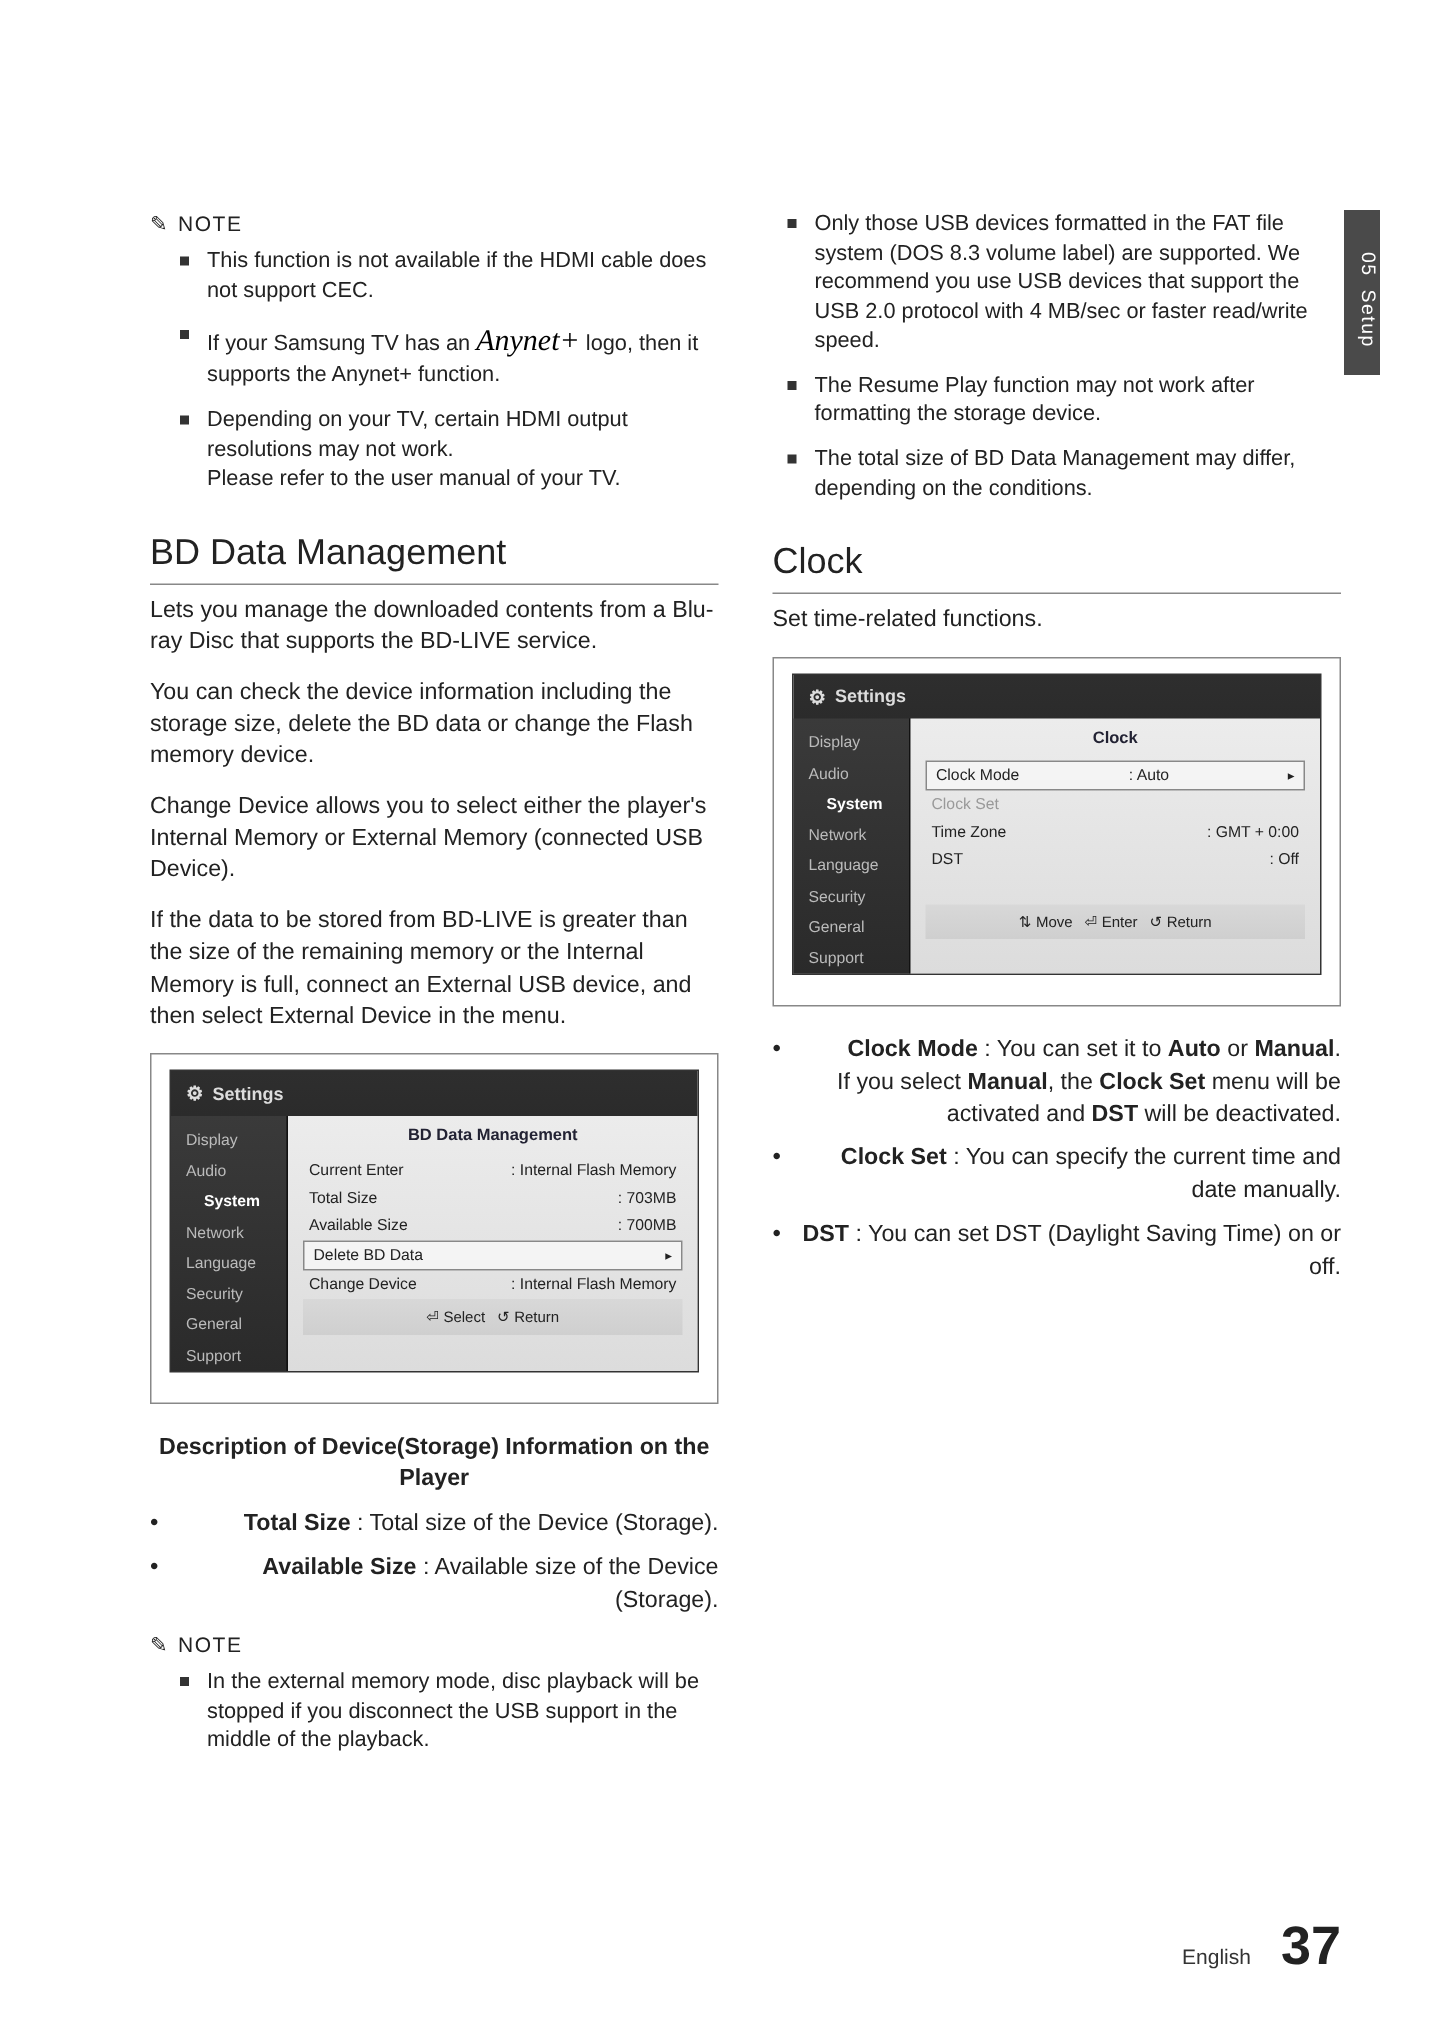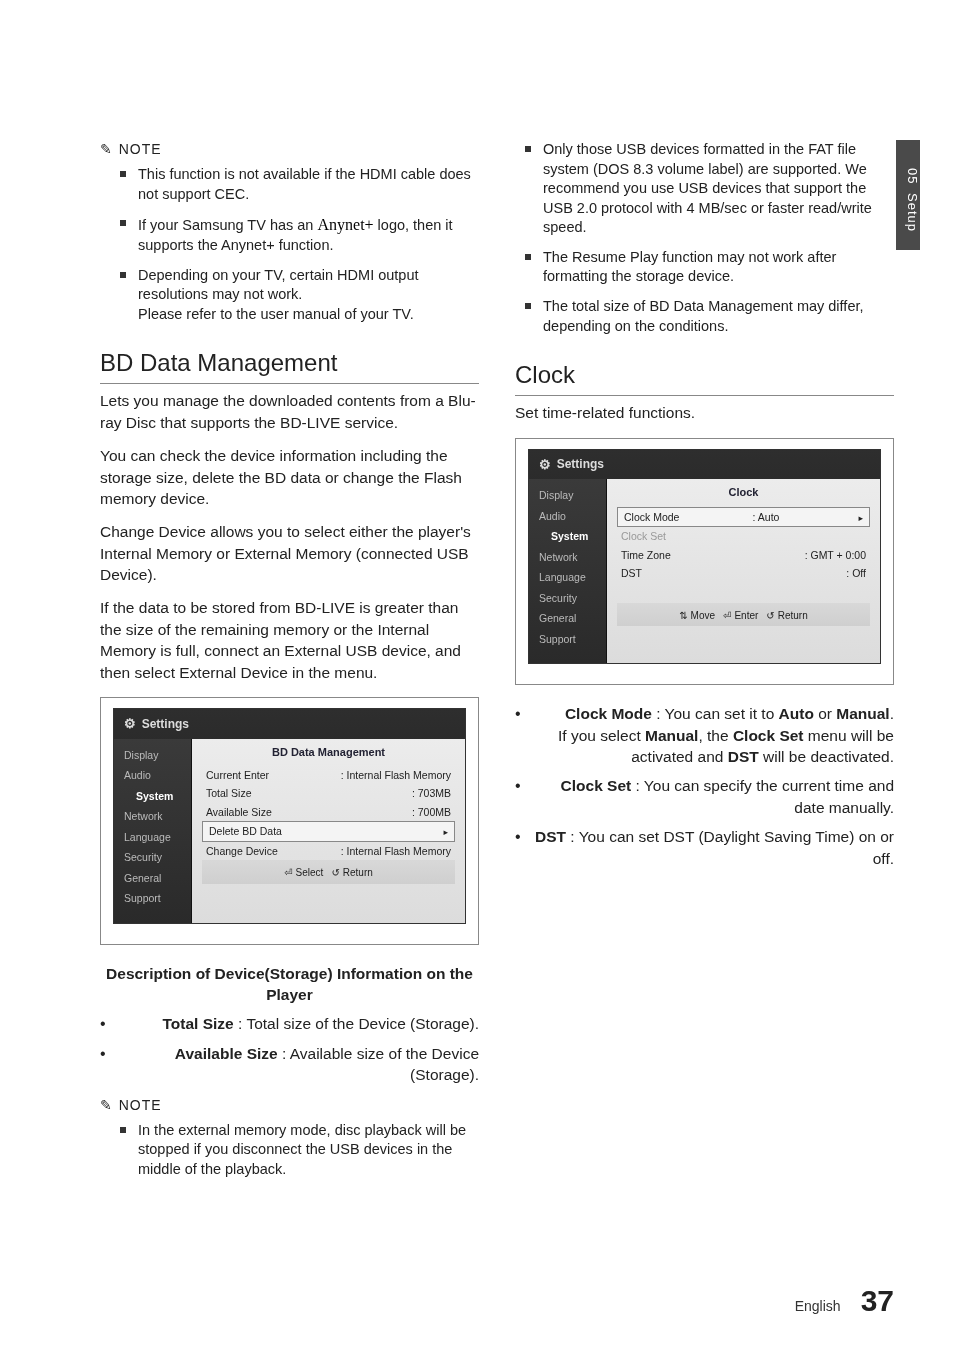--- a/index.html
+++ b/index.html
@@ -11,48 +11,48 @@
   .columns { display: flex; gap: 36px; }
   .col { flex: 1; font-size: 15.5px; line-height: 1.38; }
   .note-head { display: flex; align-items: center; gap: 6px; font-size: 14px; letter-spacing: 1px; margin-bottom: 6px; }
   .note-icon { font-size: 14px; }
   .note-text { font-weight: 400; }
   ul.square { list-style: none; padding-left: 38px; margin-bottom: 14px; }
   ul.square > li { position: relative; margin-bottom: 10px; font-size: 14.5px; line-height: 1.35; }
   ul.square > li::before { content: ""; position: absolute; left: -18px; top: 6px; width: 6px; height: 6px; background: #333; }
   h2.section { font-size: 24px; font-weight: 400; color: #222; margin: 22px 0 6px 0; padding-bottom: 4px; border-bottom: 1px solid #888; }
   p.body { margin-bottom: 12px; }
-  .anynet { font-family: "Brush Script MT", cursive; font-size: 16px; color: #000; }
+  .anynet { font-style: italic; font-family: "Brush Script MT", cursive; font-size: 20px; color: #000; }
   .screenshot { border: 1px solid #888; margin: 14px 0 18px 0; background: #fff; padding: 10px 12px 20px 12px; font-size: 11px; color: #333; }
   .ss-inner { border: 1px solid #333; background: linear-gradient(#2e2e2e,#1a1a1a); color: #ddd; }
   .ss-title { display: flex; align-items: center; gap: 6px; padding: 6px 10px; font-weight: bold; font-size: 12px; }
   .ss-gear::before { content: "⚙"; font-size: 13px; }
   .ss-body { display: flex; }
-  .ss-nav { width: 78px; background: linear-gradient(#3a3a3a,#2a2a2a); border-right: 1px solid #111; padding: 6px 0 14px 0; }
+  .ss-nav { width: 78px; background: linear-gradient(#3a3a3a,#2a2a2a); border-right: 1px solid #111; padding: 6px 0 0 0; }
   .ss-nav div { padding: 3px 10px; font-size: 10.5px; color: #bbb; }
   .ss-nav div.sel { color: #fff; font-weight: bold; margin-left: 12px; }
   .ss-main { flex: 1; background: linear-gradient(#ececec,#dcdcdc); color: #222; padding: 4px 10px 4px 10px; position: relative; }
   .ss-main-title { text-align: center; font-weight: bold; font-size: 11px; margin: 2px 0 6px 0; color: #223; }
   .ss-row { display: flex; justify-content: space-between; padding: 2px 4px; font-size: 10.5px; }
   .ss-row.boxed { border: 1px solid #888; background: #f4f4f4; padding: 2px 6px; }
   .ss-row .arrow::after { content: "▸"; margin-left: 6px; font-size: 9px; }
   .ss-row.dim { color: #999; }
   .ss-footer { display: flex; justify-content: center; gap: 8px; font-size: 10px; padding: 6px 0 4px 0; color: #222; background: linear-gradient(#d8d8d8,#cfcfcf); }
   .ss-footer span::before { margin-right: 3px; }
   .ic-move::before { content: "⇅"; }
   .ic-enter::before { content: "⏎"; }
   .ic-return::before { content: "↺"; }
   .subhead { font-weight: bold; margin: 6px 0 8px 0; text-align: center; }
   ul.bullets { list-style: none; padding-left: 14px; text-align: right; }
   ul.bullets > li { position: relative; margin-bottom: 8px; }
   ul.bullets > li::before { content: "•"; position: absolute; left: -14px; top: 0; font-size: 16px; }
   .b { font-weight: bold; }
   .footer { position: absolute; right: 60px; bottom: 36px; display: flex; align-items: baseline; gap: 20px; }
   .footer .eng { font-size: 14px; color: #333; }
-  .footer .pg { font-size: 30px; font-weight: bold; color: #222; }
+  .footer .pg { font-size: 36px; font-weight: bold; color: #222; }
 </style>
 </head>
 <body>
 
 <div class="page">
 
   <div class="side-tab">
     <span class="num">05</span>
     <span class="lbl">Setup</span>
   </div>
@@ -130,21 +130,21 @@
       <ul class="bullets">
         <li><span class="b">Total Size</span><span> : Total size of the Device (Storage).</span></li>
         <li><span class="b">Available Size</span><span> : Available size of the Device (Storage).</span></li>
       </ul>
 
       <div class="note-head" style="margin-top:10px">
         <span class="note-icon">✎</span>
         <span class="note-text">NOTE</span>
       </div>
       <ul class="square">
-        <li>In the external memory mode, disc playback will be stopped if you disconnect the USB devices in the middle of the playback.</li>
+        <li>In the external memory mode, disc playback will be stopped if you disconnect the USB support in the middle of the playback.</li>
       </ul>
 
     </div>
 
     <div class="col">
 
       <ul class="square" style="padding-left:28px">
         <li>Only those USB devices formatted in the FAT file system (DOS 8.3 volume label) are supported. We recommend you use USB devices that support the USB 2.0 protocol with 4 MB/sec or faster read/write speed.</li>
         <li>The Resume Play function may not work after formatting the storage device.</li>
         <li>The total size of BD Data Management may differ, depending on the conditions.</li>

